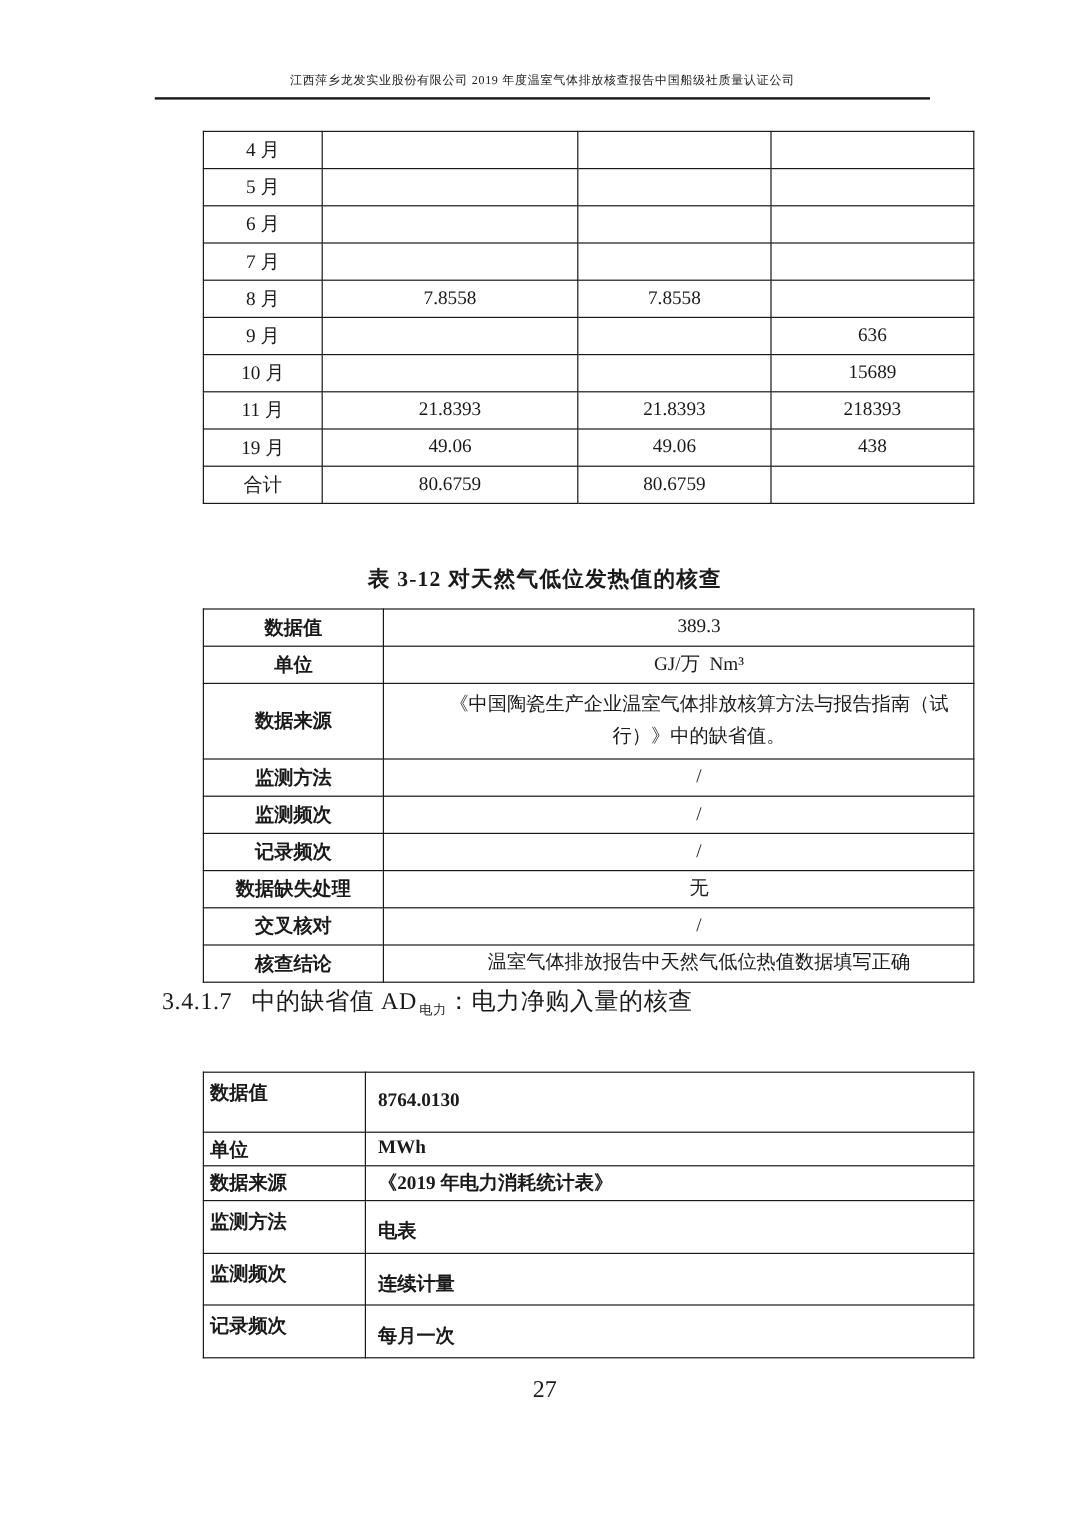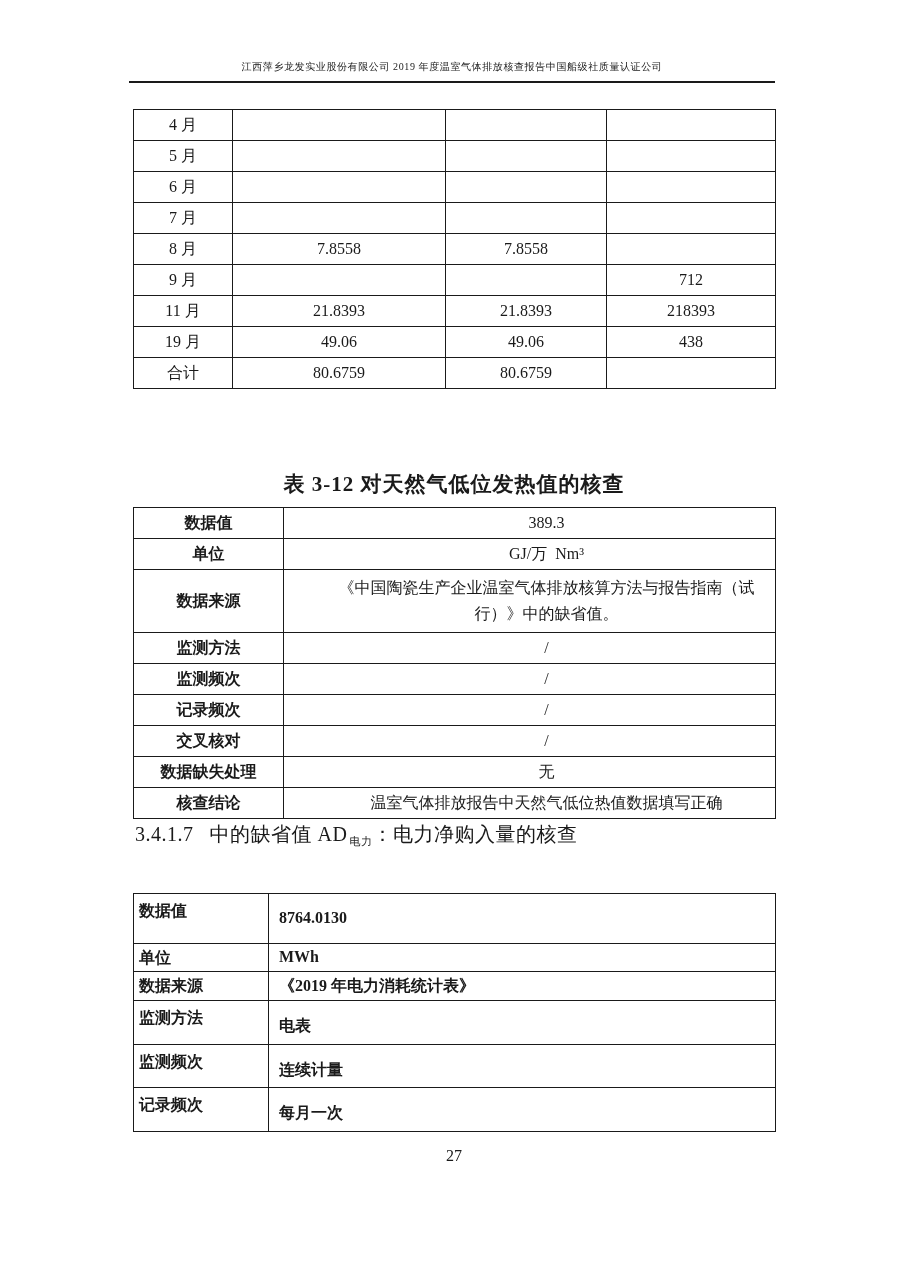--- a/index.html
+++ b/index.html
@@ -13,21 +13,21 @@
 
   
   .doc-header {
     position:absolute; top:60px; left:129px; width:646px;
     font-size:10px; letter-spacing:0.6px; text-align:center;
     white-space:nowrap; padding-bottom:7px;
     border-bottom:2px solid #1a1a1a;
   }
 
   
-  table { border-collapse:collapse; table-layout:fixed; }
+  table { border-collapse:collapse; table-layout:fixed;margin-left:36px; }
   td {
     border:1px solid #1a1a1a; font-size:16px;
     white-space:pre-wrap; word-break:break-all;
   }
 
   
   .month-table { position:absolute; top:109px; left:133px; width:642px; }
   .month-table tr { height:31px; }
   .month-table td { text-align:center; vertical-align:middle; }
 
@@ -35,21 +35,21 @@
   .sec-heading { position:absolute; font-size:20px; letter-spacing:0.5px; white-space:nowrap; }
   .sec-1 { top:429px; left:172px; }
   .sec-2 { top:821px; left:135px; }
   .sec-num { margin-right:16px; }
   .subsc { font-size:13px; vertical-align:-3px; }
   .subsc-cjk { font-size:11px; vertical-align:-4px; margin-left:2px; }
 
   
   .tbl-caption {
     position:absolute; left:133px; width:642px; text-align:center;
-    font-weight:bold; font-size:21px; letter-spacing:1px; white-space:pre-wrap;
+    font-weight:bold; font-size:18px; letter-spacing:1px; white-space:pre-wrap;
   }
   .cap-1 { top:470px; }
   .cap-2 { top:861px; }
 
   
   .t312 { position:absolute; top:507px; left:133px; width:642px; }
   .t312 td { vertical-align:middle; }
   .t312 td.c-label { font-weight:bold; text-align:center; padding:2px 4px; }
   .t312 td.c-value { text-align:center; padding:2px 8px 2px 42px; line-height:26px; }
   .t312 tbody tr:nth-child(1){ height:28px; }
@@ -74,21 +74,21 @@
   .t313 tbody tr:nth-child(5){ height:43px; }
   .t313 tbody tr:nth-child(6){ height:44px; }
   .t313 tbody tr:nth-child(2) td.c-label,
   .t313 tbody tr:nth-child(3) td.c-label { padding-top:4px; }
   .t313 tbody tr:nth-child(2) td.c-value,
   .t313 tbody tr:nth-child(3) td.c-value { padding-top:4px; }
 
   
   .page-number {
     position:absolute; top:1147px; left:133px; width:642px;
-    text-align:center; font-size:16px;
+    text-align:center; font-size:20px;
   }
 </style>
 </head>
 <body>
 
 <div class="page">
 
   <div class="doc-header">江西萍乡龙发实业股份有限公司 2019 年度温室气体排放核查报告中国船级社质量认证公司</div>
 
   <table class="month-table">
@@ -126,21 +126,27 @@
         <tr>
           <td class="c-month">8 月</td>
           <td class="c-v1">7.8558</td>
           <td class="c-v2">7.8558</td>
           <td class="c-v3"></td>
         </tr>
         <tr>
           <td class="c-month">9 月</td>
           <td class="c-v1"></td>
           <td class="c-v2"></td>
-          <td class="c-v3">712</td>
+          <td class="c-v3">636</td>
+        </tr>
+        <tr>
+          <td class="c-month">10 月</td>
+          <td class="c-v1"></td>
+          <td class="c-v2"></td>
+          <td class="c-v3">15689</td>
         </tr>
         <tr>
           <td class="c-month">11 月</td>
           <td class="c-v1">21.8393</td>
           <td class="c-v2">21.8393</td>
           <td class="c-v3">218393</td>
         </tr>
         <tr>
           <td class="c-month">19 月</td>
           <td class="c-v1">49.06</td>
@@ -183,26 +189,26 @@
         </tr>
         <tr>
           <td class="c-label">监测频次</td>
           <td class="c-value">/</td>
         </tr>
         <tr>
           <td class="c-label">记录频次</td>
           <td class="c-value">/</td>
         </tr>
         <tr>
-          <td class="c-label">交叉核对</td>
-          <td class="c-value">/</td>
-        </tr>
-        <tr>
           <td class="c-label">数据缺失处理</td>
           <td class="c-value">无</td>
+        </tr>
+        <tr>
+          <td class="c-label">交叉核对</td>
+          <td class="c-value">/</td>
         </tr>
         <tr>
           <td class="c-label">核查结论</td>
           <td class="c-value">温室气体排放报告中天然气低位热值数据填写正确</td>
         </tr>
       </tbody>
   </table>
 
   <div class="sec-heading sec-2">
     <span class="sec-num">3.4.1.7</span><span>中的缺省值 AD</span><span class="subsc-cjk">电力</span><span>：电力净购入量的核查</span>

